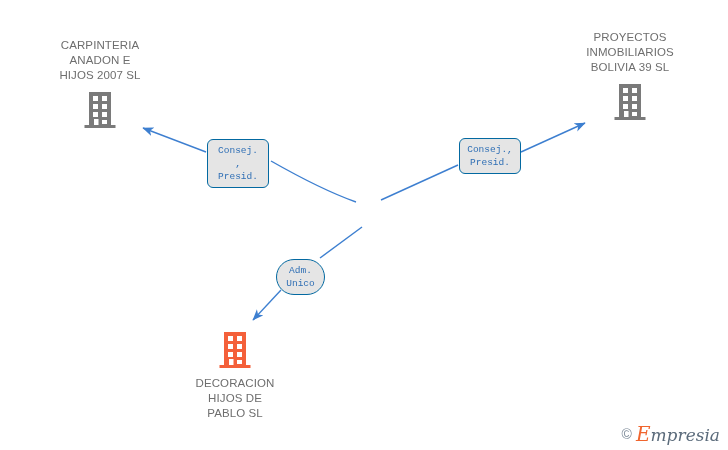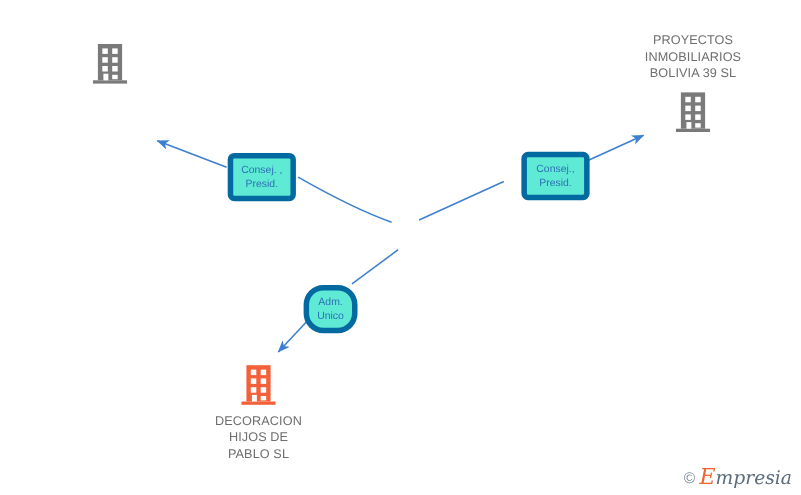--- a/index.html
+++ b/index.html
@@ -60,34 +60,34 @@
   #node-person      { left: 308px; top: 134px; width: 120px; }
 
   #node-person .node-label { margin-bottom: 6px; }
   #node-carpinteria .node-label,
   #node-proyectos .node-label { margin-bottom: 7px; }
   #node-decoracion .node-label { margin-top: 6px; }
 
   
   .edge-label {
     position: absolute;
-    border: 5px solid #0369a1;
+    border: 1px solid #0369a1;
     border-radius: 6px;
-    background: #5eead4;
+    background: #e5e5e5;
     color: #2f6fb5;
-    font-family: Liberation Sans, sans-serif;
+    font-family: Liberation Mono, monospace;
     font-size: 9.5px;
     line-height: 13px;
     text-align: center;
     padding: 4px 7px;
     white-space: pre-line;
     box-sizing: border-box;
   }
   #edge-label-left  { left: 207px; top: 139px; width: 62px; }
-  #edge-label-right { left: 474px; top: 138px; width: 62px; }
+  #edge-label-right { left: 459px; top: 138px; width: 62px; }
   #edge-label-bottom{ left: 276px; top: 259px; width: 49px; border-radius: 18px; }
 
   
   #watermark {
     position: absolute;
     right: 8px;
     bottom: 6px;
     display: flex;
     align-items: center;
     gap: 4px;
@@ -126,20 +126,23 @@
     <line x1="206" y1="152" x2="143" y2="128" stroke="#3d7fd0" stroke-width="1.4" marker-end="url(#arrowhead)"></line>
 
     <line x1="381" y1="200" x2="458" y2="165" stroke="#3d7fd0" stroke-width="1.4"></line>
     <line x1="521" y1="152" x2="585" y2="123" stroke="#3d7fd0" stroke-width="1.4" marker-end="url(#arrowhead)"></line>
 
     <line x1="362" y1="227" x2="320" y2="258" stroke="#3d7fd0" stroke-width="1.4"></line>
     <line x1="281" y1="290" x2="253" y2="320" stroke="#3d7fd0" stroke-width="1.4" marker-end="url(#arrowhead)"></line>
   </svg>
 
   <div class="node" id="node-carpinteria">
+    <div class="node-label">CARPINTERIA
+ANADON E
+HIJOS 2007 SL</div>
     <svg class="node-icon company-icon" viewBox="0 0 34 40">
       <g fill="#7a7a7a">
         <rect x="6" y="2" width="22" height="33"></rect>
         <rect x="1.5" y="35" width="31" height="3"></rect>
       </g>
       <g fill="#ffffff">
         <rect x="10" y="6" width="5" height="5"></rect>
         <rect x="19" y="6" width="5" height="5"></rect>
         <rect x="10" y="14" width="5" height="5"></rect>
         <rect x="19" y="14" width="5" height="5"></rect>

